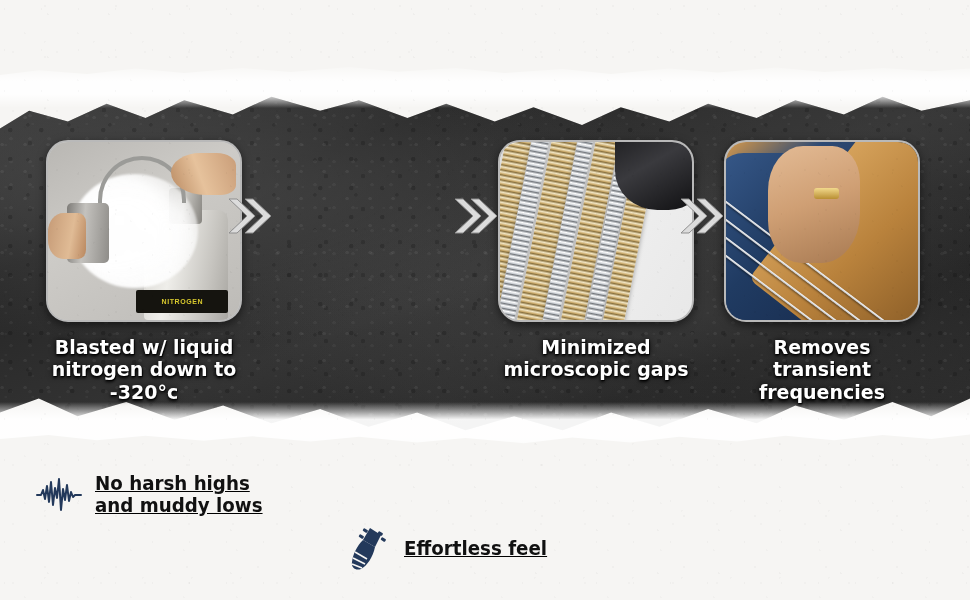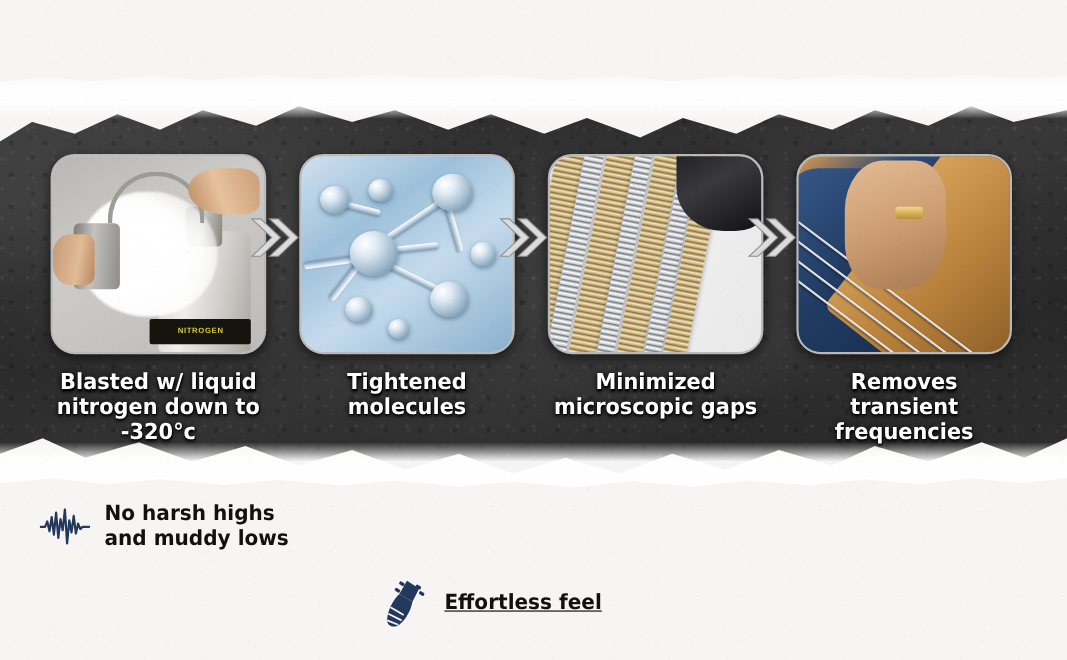--- a/index.html
+++ b/index.html
@@ -372,21 +372,21 @@
     font-family: "DejaVu Sans", sans-serif;
     font-weight: 700;
     font-size: 19px;
     line-height: 1.14;
     color: #111111;
     transform: scaleX(.96);
     transform-origin: left center;
     white-space: pre-line;
   }
 
-  .benefit.p0 { left: 36px;  top: 8px;  }
+  .benefit.p0 { left: 36px;  top: 24px; text-decoration: underline;  }
   .benefit.p1 { left: 36px;  top: 78px; }
   .benefit.p2 { left: 345px; top: 8px;  }
   .benefit.p3 { left: 345px; top: 78px; text-decoration: underline; }
   .benefit.p4 { left: 637px; top: 38px; }
 </style>
 </head>
 <body>
 
 <div id="infographic">
 
@@ -410,43 +410,20 @@
           <div class="hand-l"></div>
           <div class="hand-r"></div>
           <div class="label">NITROGEN</div>
         </div>
       </div>
       <div class="caption">Blasted w/
 liquid nitrogen
 down to -320°c</div>
     </div>
 
-    <div class="step s1">
-      <div class="photo">
-        <div class="ph-molecule">
-          <div class="bond" style="left:31%; top:47%; width:44%; transform:rotate(-34deg);"></div>
-          <div class="bond" style="left:31%; top:49%; width:40%; transform:rotate(26deg);"></div>
-          <div class="bond" style="left:31%; top:48%; width:34%; transform:rotate(-6deg);"></div>
-          <div class="bond" style="left:31%; top:50%; width:30%; transform:rotate(172deg);"></div>
-          <div class="bond" style="left:31%; top:48%; width:28%; transform:rotate(128deg);"></div>
-          <div class="bond" style="left:68%; top:20%; width:26%; transform:rotate(74deg);"></div>
-          <div class="bond" style="left:16%; top:22%; width:22%; transform:rotate(14deg);"></div>
-          <div class="atom" style="left:23%; top:38%; width:23%; height:23%;"></div>
-          <div class="atom" style="left:62%; top:9%;  width:19%; height:19%;"></div>
-          <div class="atom" style="left:61%; top:64%; width:18%; height:18%;"></div>
-          <div class="atom" style="left:9%;  top:15%; width:14%; height:14%;"></div>
-          <div class="atom" style="left:32%; top:12%; width:11%; height:11%;"></div>
-          <div class="atom" style="left:80%; top:44%; width:12%; height:12%;"></div>
-          <div class="atom" style="left:21%; top:72%; width:13%; height:13%;"></div>
-          <div class="atom" style="left:41%; top:83%; width:10%; height:10%;"></div>
-        </div>
-      </div>
-      <div class="caption">Tightened
-molecules</div>
-    </div>
 
     <div class="step s2">
       <div class="photo">
         <div class="ph-strings">
           <div class="str" style="left:6%;  width:13%; transform:rotate(11deg);"></div>
           <div class="str silver" style="left:20%; width:9%;  transform:rotate(11deg);"></div>
           <div class="str" style="left:30%; width:13%; transform:rotate(11deg);"></div>
           <div class="str silver" style="left:44%; width:8%;  transform:rotate(11deg);"></div>
           <div class="str" style="left:53%; width:12%; transform:rotate(11deg);"></div>
           <div class="str silver" style="left:66%; width:8%;  transform:rotate(11deg);"></div>

